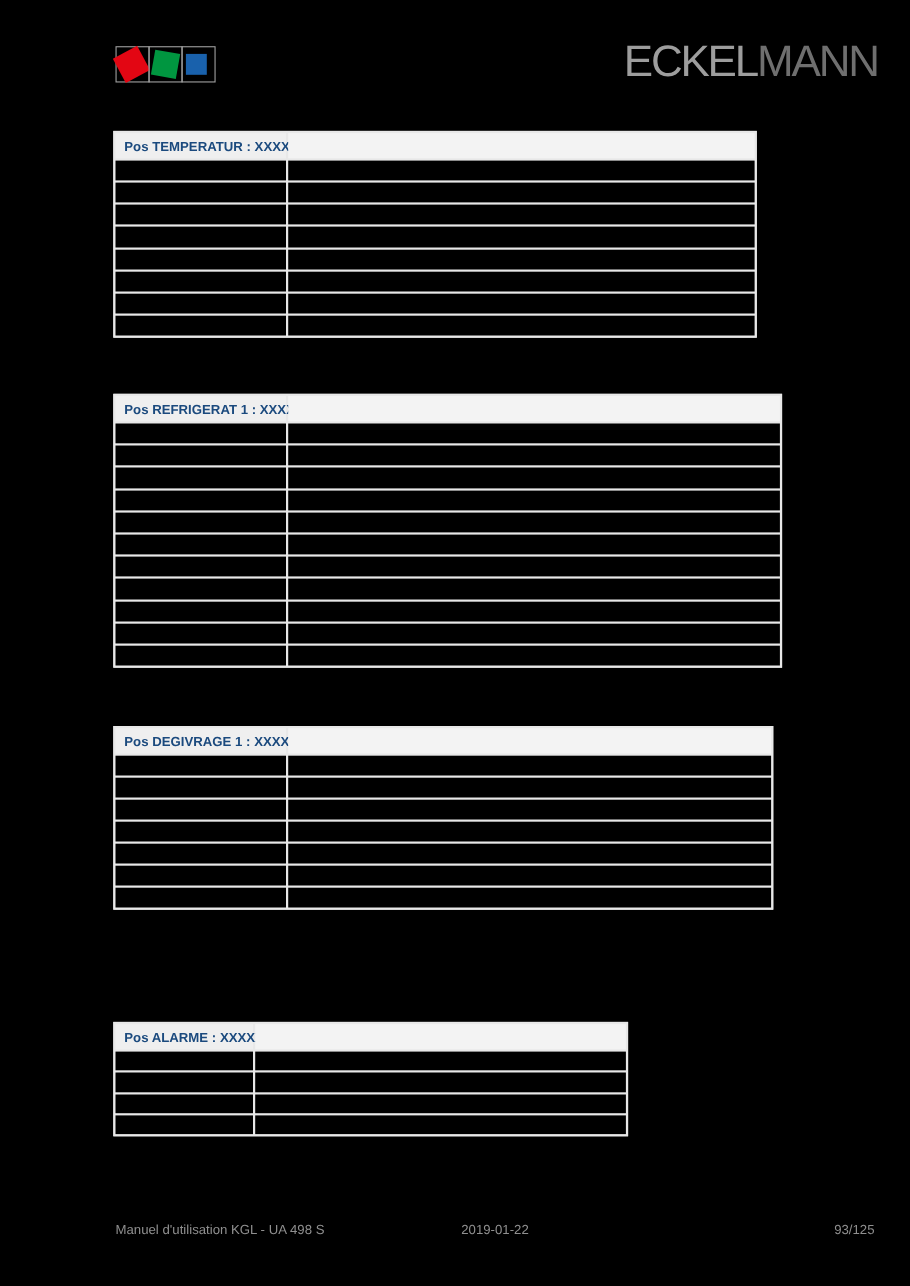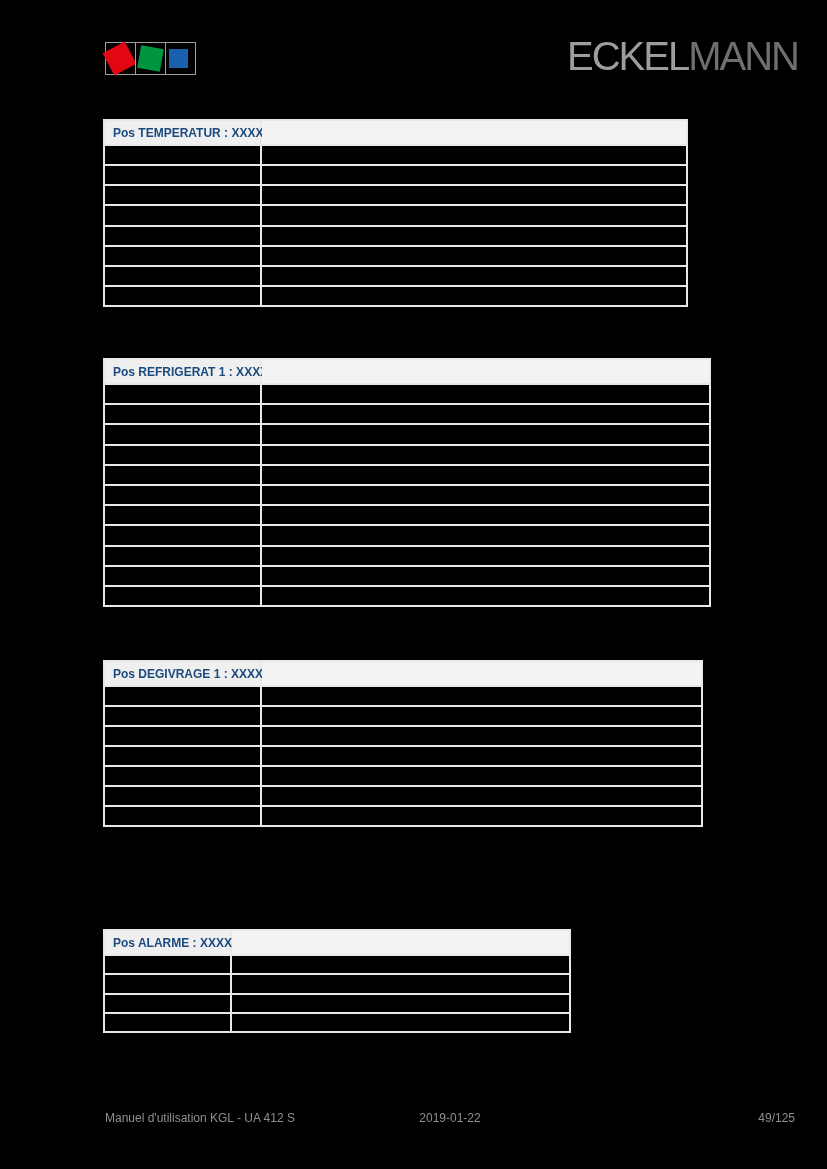--- a/index.html
+++ b/index.html
@@ -208,18 +208,18 @@
           <div class="c2"></div>
         </div>
         <div class="brow">
           <div class="c1" style="width: 125px;"></div>
           <div class="c2"></div>
         </div>
       </div>
     </div>
 
   <div class="footer">
-    <span class="footer-left">Manuel d'utilisation KGL - UA 412 S</span>
+    <span class="footer-left">Manuel d'utilisation KGL - UA 498 S</span>
     <span class="footer-center">2019-01-22</span>
-    <span class="footer-right">49/125</span>
+    <span class="footer-right">93/125</span>
   </div>
 
 </div>
 
 </body></html>

